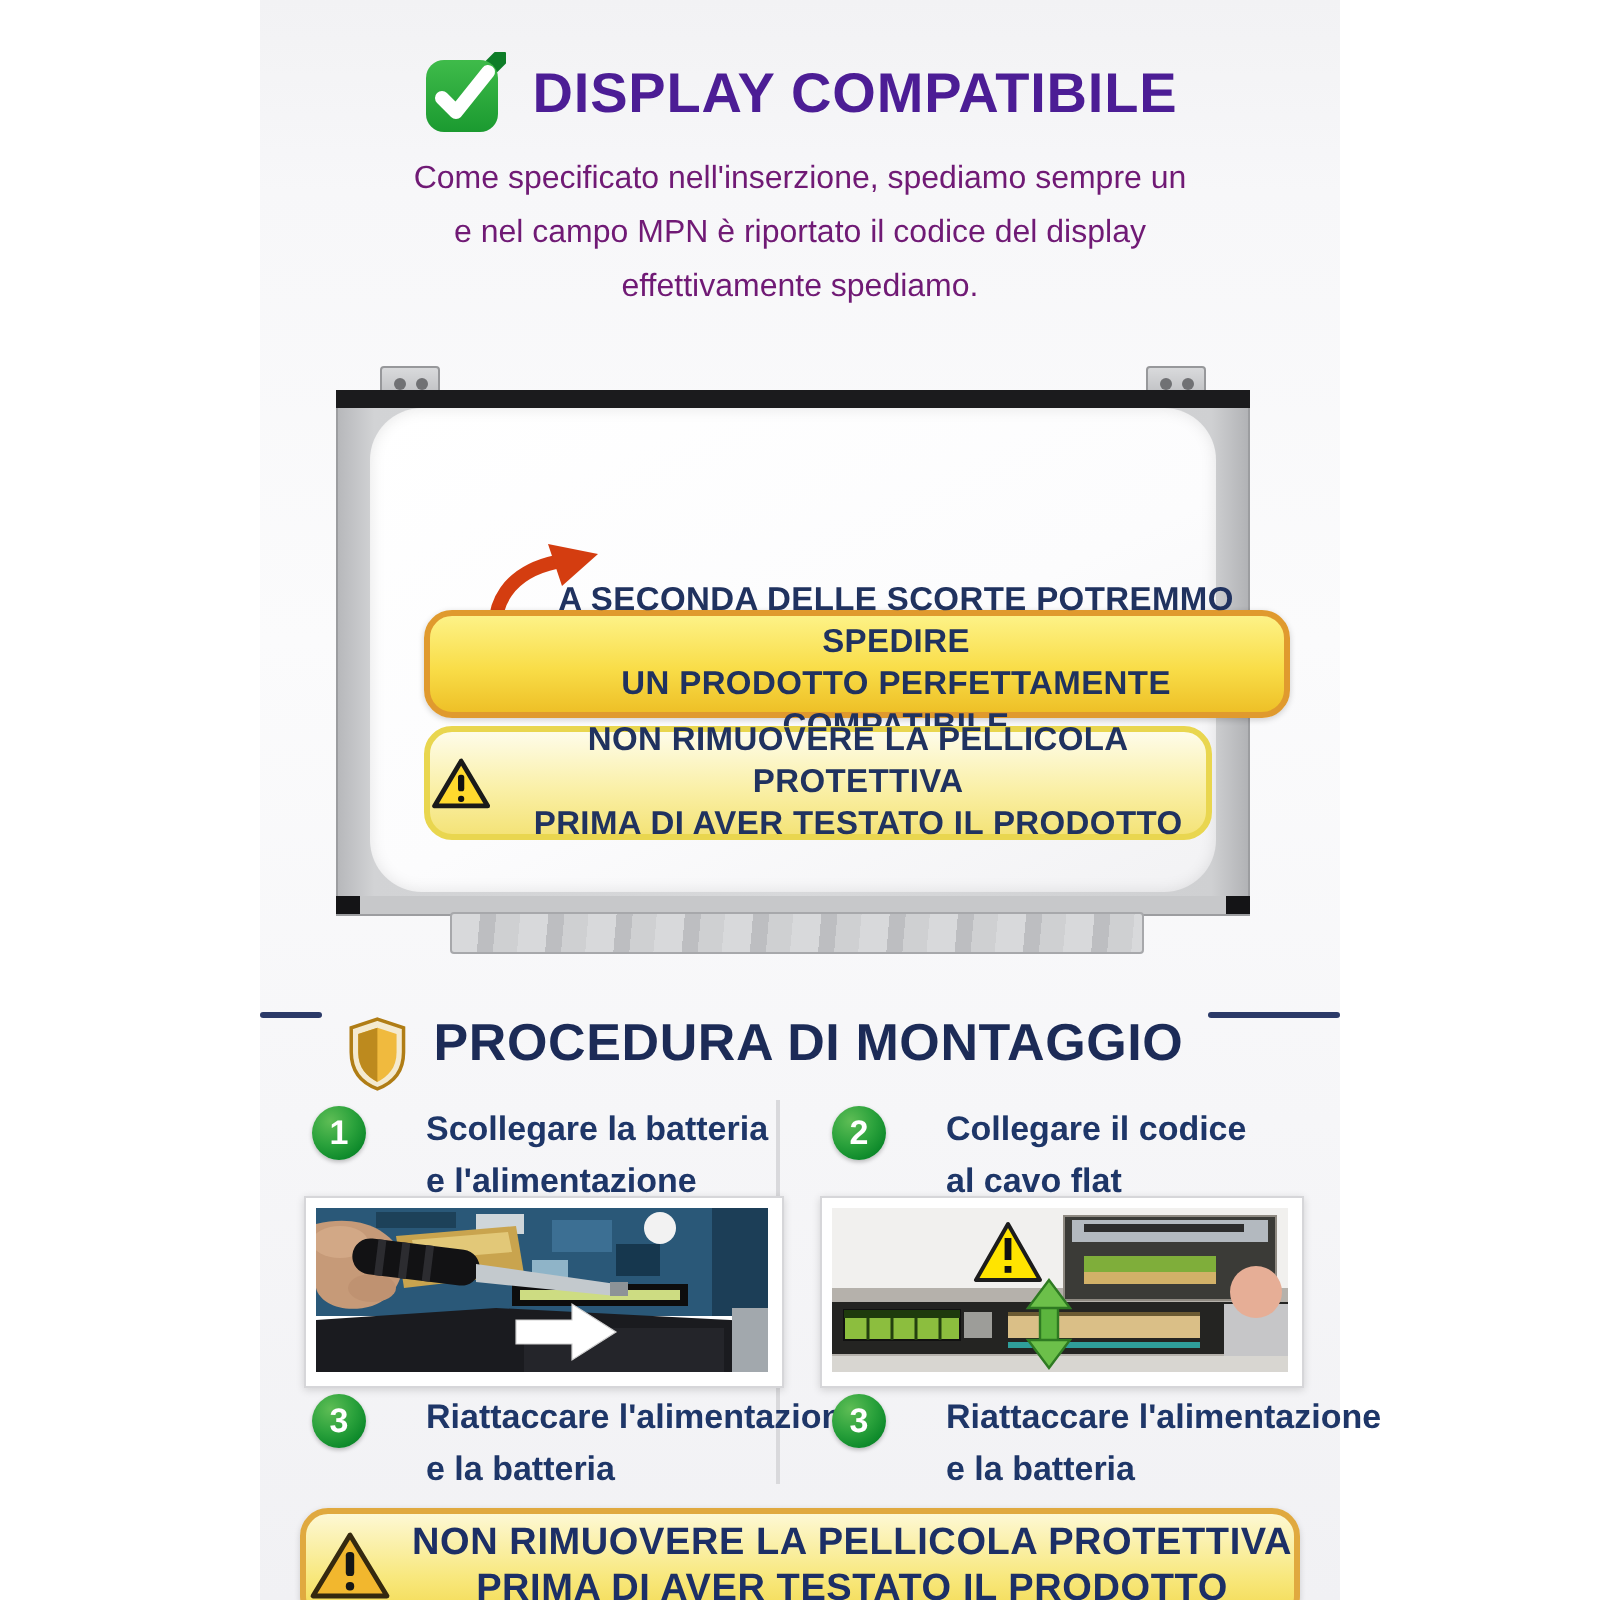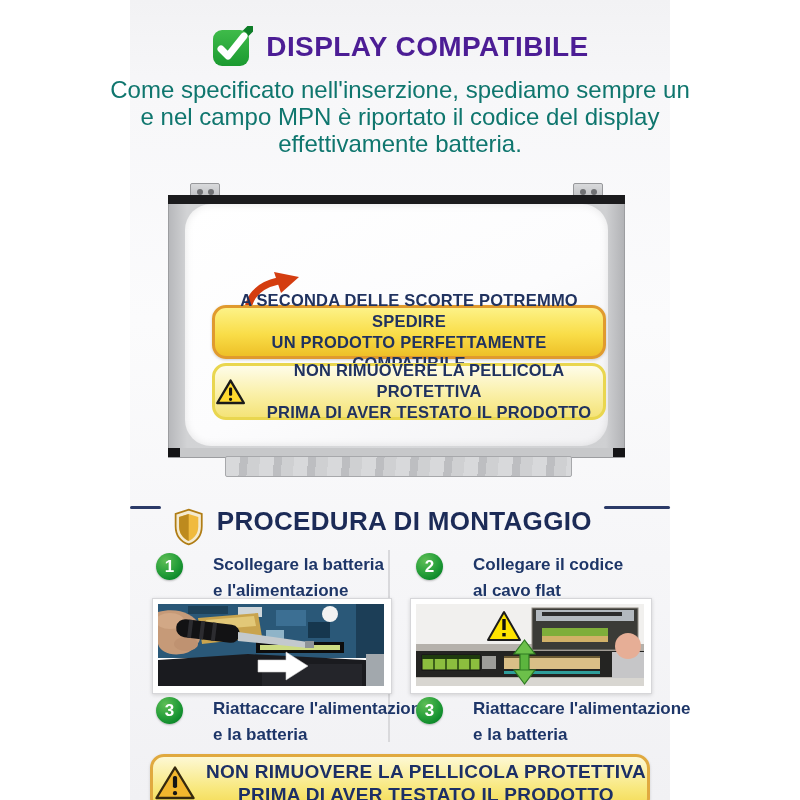--- a/index.html
+++ b/index.html
@@ -6,21 +6,21 @@
     font-family:"Liberation Sans", sans-serif;background:#ffffff;}
   .canvas{position:relative;width:800px;height:800px;background:#ffffff;}
   .col-bg{position:absolute;left:130px;top:0;width:540px;height:800px;
     background:linear-gradient(180deg,#f2f2f4 0%,#f7f7f9 12%,#fbfbfc 40%,#f6f6f8 70%,#f1f1f4 100%);}
 
   
   .header-row{position:absolute;left:130px;top:26px;width:540px;display:flex;
     align-items:center;justify-content:center;gap:13px;}
   .title{font-size:28px;font-weight:bold;color:#4c1d95;letter-spacing:.4px;}
   .desc{position:absolute;left:110px;top:76px;width:580px;text-align:center;
-    color:#0f766e;font-size:24px;line-height:27px;}
+    color:#701a75;font-size:16px;line-height:27px;}
 
   
   .lcd{position:absolute;left:168px;top:183px;width:457px;height:292px;}
   .bracket{position:absolute;top:0;width:28px;height:15px;background:linear-gradient(180deg,#d9dadc,#bcbdc0);
     border:1px solid #97989b;border-radius:2px;display:flex;align-items:center;justify-content:center;gap:5px;}
   .bracket i{width:6px;height:6px;border-radius:50%;background:#707174;display:block;}
   .bracket.bl{left:22px}.bracket.br{right:22px}
   .panel-body{position:absolute;top:12px;left:0;width:455px;height:261px;
     background:linear-gradient(90deg,#b7b8bb 0%,#d2d3d5 4%,#d8d9db 50%,#cfd0d2 96%,#b2b3b6 100%);
     border:1px solid #9c9da0;}
@@ -33,21 +33,21 @@
   .foil{position:absolute;top:273px;left:57px;width:345px;height:19px;border-radius:2px;
     background:repeating-linear-gradient(95deg,#d8d9db 0 14px,#bdbec1 14px 22px,#cfd0d2 22px 34px);
     border:1px solid #a7a8ab;}
   .curved-arrow{position:absolute;left:72px;top:88px;}
 
   .banner{position:absolute;left:44px;width:388px;border-radius:14px;
     display:flex;align-items:center;justify-content:center;gap:9px;text-align:center;}
   .banner .lines{font-weight:bold;color:#20325f;font-size:16.5px;line-height:21px;letter-spacing:.2px;}
   .banner1{top:122px;height:48px;border:3px solid #e09a2e;
     background:linear-gradient(180deg,#fdf287 0%,#f9dd48 55%,#eec027 100%);
-    box-shadow:0 1px 3px rgba(0,0,0,.18);}
+    box-shadow:0 1px 3px rgba(0,0,0,.18);padding-left:39px;}
   .banner2{top:180px;height:51px;border:3px solid #e9d64f;
     background:linear-gradient(180deg,#fefce9 0%,#faf0a8 55%,#f4e378 100%);}
 
   
   .proc-header{position:absolute;left:130px;top:506px;width:540px;display:flex;
     justify-content:center;gap:12px;}
   .rule{height:3px;background:#2b3a68;border-radius:2px;}
   .rule.l{width:36px}.rule.r{width:76px}
   .proc-title{font-size:26px;font-weight:bold;color:#1c2b57;letter-spacing:.3px;white-space:nowrap;}
 
@@ -91,21 +91,21 @@
       </defs>
       <line x1="29" y1="13" x2="39" y2="3" stroke="#0e7d28" stroke-width="8" stroke-linecap="round"></line>
       <rect x="2" y="4" width="36" height="36" rx="9" fill="url(#gchk)"></rect>
       <polyline points="10,23 17,30 33,10" fill="none" stroke="#ffffff" stroke-width="7" stroke-linecap="round" stroke-linejoin="round"></polyline>
     </svg>
     <div class="title">DISPLAY COMPATIBILE</div>
   </div>
   <div class="desc">
     <div>Come specificato nell'inserzione, spediamo sempre un</div>
     <div>e nel campo MPN è riportato il codice del display</div>
-    <div>effettivamente batteria.</div>
+    <div>effettivamente spediamo.</div>
   </div>
 
   <div class="lcd">
     <div class="bracket bl">
         <i></i>
         <i></i>
       </div>
     <div class="bracket br">
         <i></i>
         <i></i>

